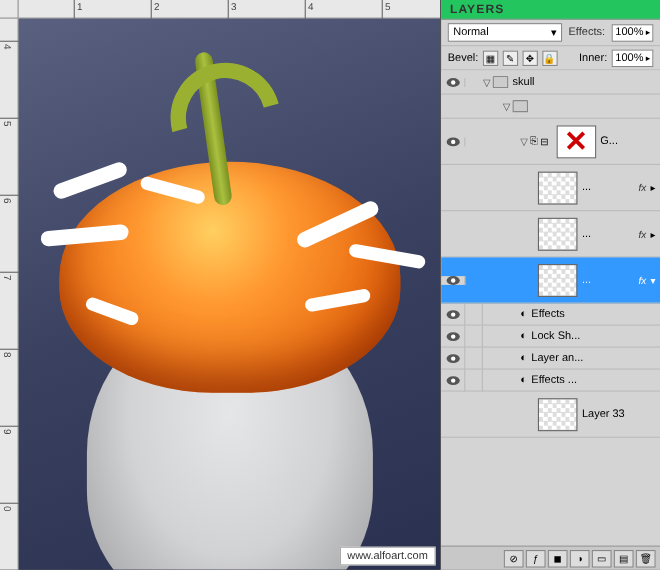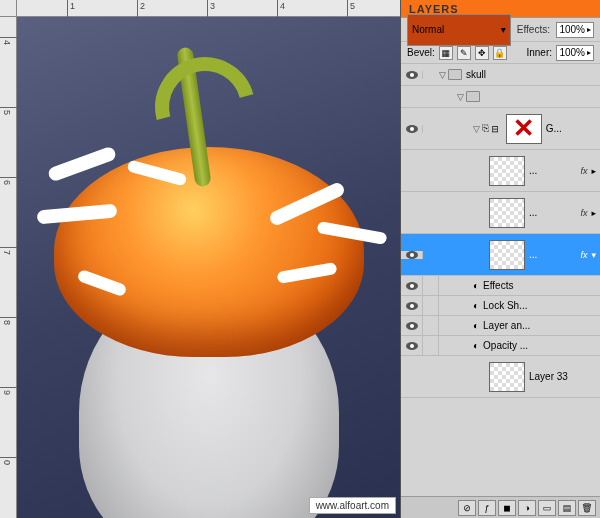--- a/index.html
+++ b/index.html
@@ -13,24 +13,24 @@
 .ruler-v .tick { position: absolute; left: 0; width: 17px; border-top: 1px solid #666; }
 .ruler-v .tick span { position: absolute; top: 2px; left: 2px; font-size: 9px; color: #444; writing-mode: vertical-rl; }
 .ruler-corner { position: absolute; top: 0; left: 0; width: 17px; height: 17px; background: #e8e8e8; border-right: 1px solid #888; border-bottom: 1px solid #888; }
 
 
 .canvas { position: absolute; top: 17px; left: 17px; right: 200px; bottom: 0; background: linear-gradient(160deg,#5a6080 0%,#3a4060 50%,#2a3050 100%); overflow: hidden; }
 .artwork { position: absolute; inset: 0; }
 
 
 .panel { position: absolute; top: 0; right: 0; width: 200px; bottom: 0; background: #d4d4d4; border-left: 1px solid #555; display: flex; flex-direction: column; }
-.panel-tab { background: #f97316; padding: 3px 8px; font-size: 11px; font-weight: bold; letter-spacing: 1px; color: #333; border-bottom: 1px solid #999; height: 18px; }
+.panel-tab { background: #22c55e; padding: 3px 8px; font-size: 11px; font-weight: bold; letter-spacing: 1px; color: #333; border-bottom: 1px solid #999; height: 18px; }
 
 .blend-row { display: flex; align-items: center; padding: 4px 6px; gap: 6px; border-bottom: 1px solid #bbb; font-size: 10px; height: 24px; }
-.blend-select { flex: 1; background: #c2410c; border: 1px solid #888; padding: 1px 4px; font-size: 10px; height: 32px; display: flex; align-items: center; justify-content: space-between; }
+.blend-select { flex: 1; background: #ffffff; border: 1px solid #888; padding: 1px 4px; font-size: 10px; height: 17px; display: flex; align-items: center; justify-content: space-between; }
 .blend-select::after { content: "▾"; }
 .opacity-label { color: #333; }
 .pct-box { width: 38px; background: #fff; border: 1px solid #888; padding: 1px 2px; font-size: 10px; text-align: right; height: 16px; display: flex; align-items: center; justify-content: flex-end; }
 .pct-box::after { content: " ▸"; font-size: 8px; margin-left: 2px; }
 
 .lock-row { display: flex; align-items: center; padding: 3px 6px; gap: 4px; border-bottom: 1px solid #bbb; font-size: 10px; height: 22px; }
 .lock-icon { width: 14px; height: 14px; border: 1px solid #888; background: #eee; display: flex; align-items: center; justify-content: center; font-size: 9px; }
 
 .layers-list { flex: 1; overflow-y: auto; background: #d4d4d4; }
 .layer-row { display: flex; align-items: center; min-height: 42px; border-bottom: 1px solid #bbb; font-size: 10px; position: relative; }
@@ -246,21 +246,21 @@
       <div class="link-col"></div>
       <span class="bullet">◐</span>
       <span>Layer an...</span>
     </div>
     <div class="effects-sub" style="position:relative">
       <div class="vis-col">
           <div class="vis-eye"></div>
         </div>
       <div class="link-col"></div>
       <span class="bullet">◐</span>
-      <span>Opacity ...</span>
+      <span>Effects ...</span>
     </div>
 
     <div class="layer-row">
       <div class="vis-col"></div>
       <div class="link-col"></div>
       <span class="indent" style="width:46px"></span>
       <div class="layer-thumb"></div>
       <span class="layer-name">Layer 33</span>
     </div>
 

